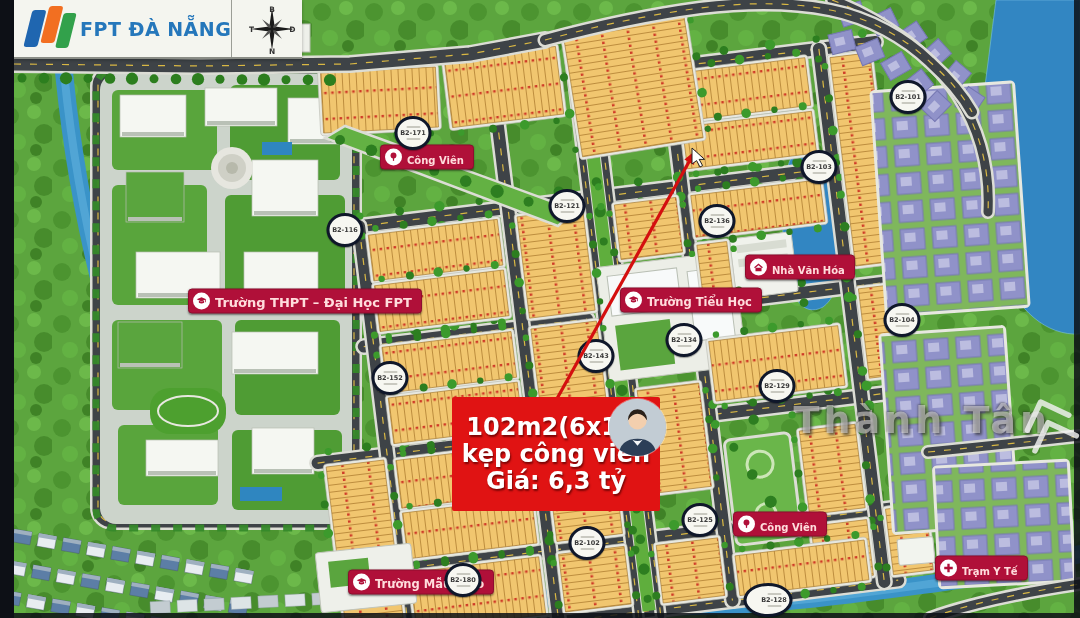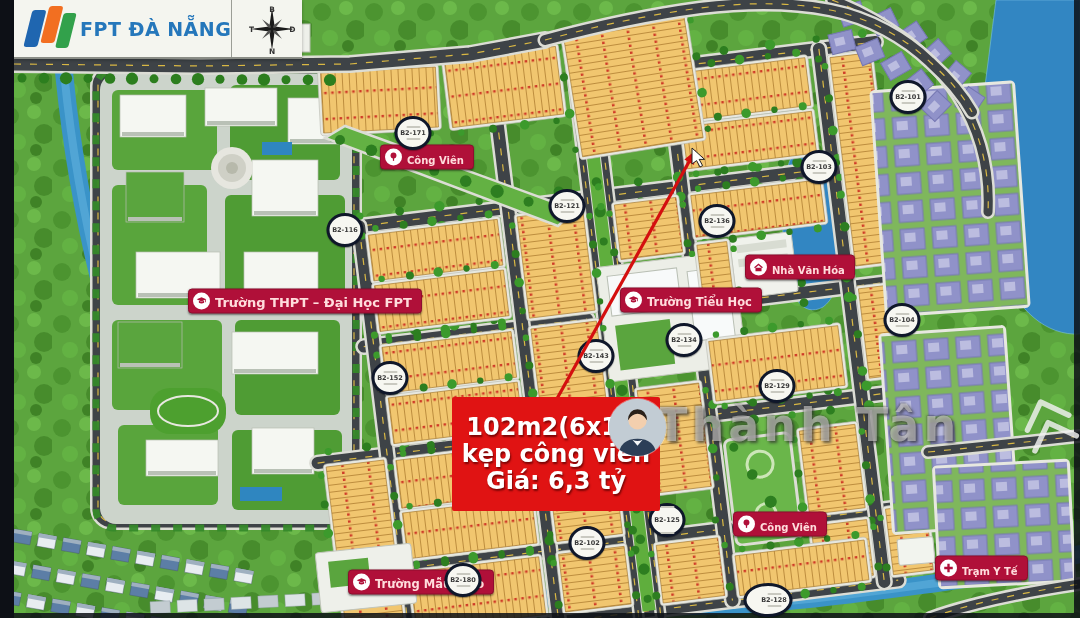--- a/index.html
+++ b/index.html
@@ -1,22 +1,22 @@
 <!DOCTYPE html>
 <html><head>
 <meta charset="utf-8">
 <style>
   html,body{margin:0;padding:0;background:#000;}
   #stage{position:relative;width:1080px;height:618px;overflow:hidden;
          font-family:"DejaVu Sans","Liberation Sans",sans-serif;background:#5ca53e;}
   #map,#overlay{position:absolute;left:0;top:0;}
   #map{z-index:1;}
   #labels{position:absolute;left:0;top:0;width:1080px;height:618px;z-index:3;pointer-events:none;}
-  .watermark{position:absolute;left:656px;top:398px;width:395px;text-align:left;z-index:4;
-     font-size:46px;font-weight:bold;letter-spacing:4px;color:rgba(226,224,222,.55);
+  .watermark{position:absolute;left:656px;top:398px;width:395px;text-align:right;z-index:4;
+     font-size:38px;font-weight:bold;letter-spacing:4px;color:rgba(226,224,222,.55);
      text-shadow:2px 2px 3px rgba(45,45,45,.7),-1px -1px 2px rgba(45,45,45,.4);white-space:nowrap;}
   #overlay{z-index:5;}
   .ad{position:absolute;left:452px;top:397px;width:208px;height:114px;background:#e01313;z-index:6;
       display:flex;flex-direction:column;justify-content:center;align-items:center;
       color:#fff;font-weight:bold;text-shadow:1px 2px 2px rgba(90,0,0,.75);border-radius:2px;}
   .ad-line{font-size:24px;line-height:27px;white-space:nowrap;}
   .avatar{position:absolute;left:609px;top:399px;width:57px;height:57px;border-radius:50%;overflow:hidden;
       z-index:7;background:linear-gradient(#cdd6de,#9aa9b6);box-shadow:0 0 0 1px rgba(255,255,255,.4);}
   .avatar svg{width:57px;height:57px;display:block;}
   .header{position:absolute;left:14px;top:0;width:288px;height:57px;background:#f4f5ef;z-index:8;
@@ -923,21 +923,21 @@
       <div class="blk" style="left: 777px; top: 386px;">
         <span class="bar"></span>
         <span class="code">B2-129</span>
         <span class="bar"></span>
       </div>
       <div class="blk" style="left: 390px; top: 378px;">
         <span class="bar"></span>
         <span class="code">B2-152</span>
         <span class="bar"></span>
       </div>
-      <div class="blk" style="left: 667px; top: 520px; justify-content: space-between;">
+      <div class="blk" style="left: 700px; top: 520px;">
         <span class="bar"></span>
         <span class="code">B2-125</span>
         <span class="bar"></span>
       </div>
       <div class="blk" style="left: 587px; top: 543px;">
         <span class="bar"></span>
         <span class="code">B2-102</span>
         <span class="bar"></span>
       </div>
       <div class="blk" style="left: 463px; top: 580px;">

